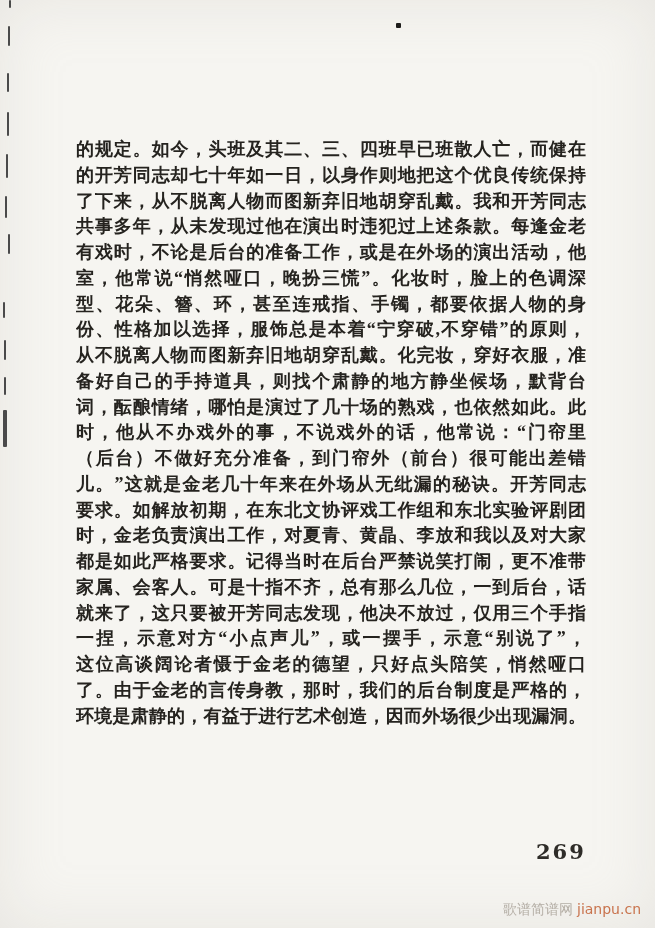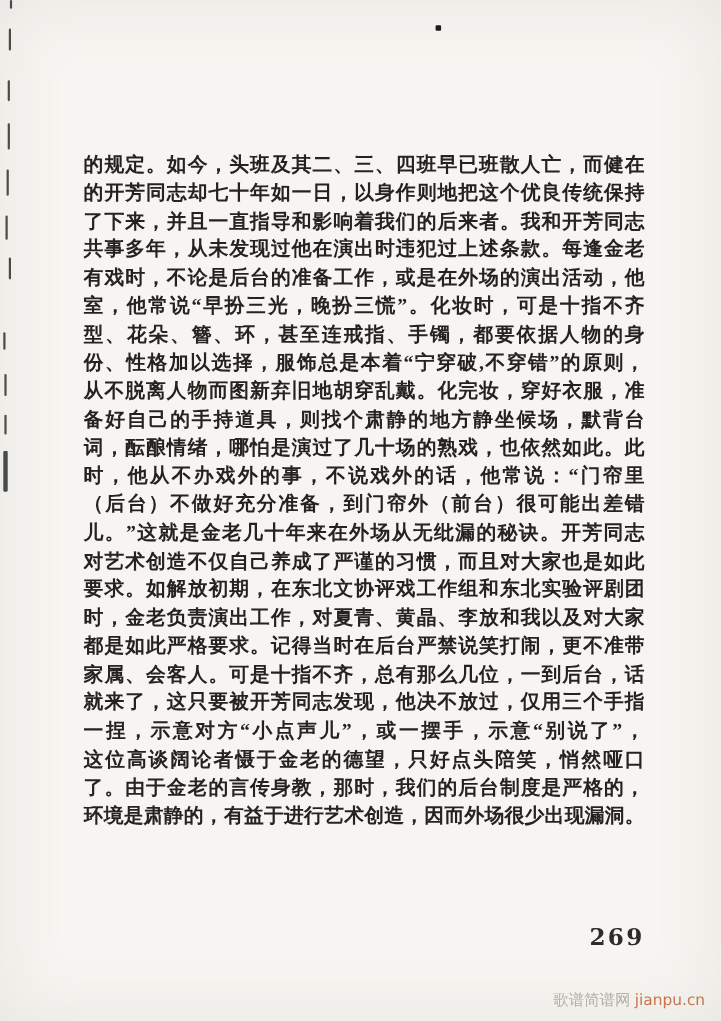--- a/index.html
+++ b/index.html
@@ -96,33 +96,32 @@
       <div class="edge-mark" style="left: 4px; top: 340px; width: 2px; height: 20px;"></div>
       <div class="edge-mark" style="left: 4px; top: 377px; width: 2px; height: 18px;"></div>
       <div class="edge-mark" style="left: 3px; top: 410px; width: 4px; height: 37px;"></div>
     </div>
 
   <div class="speck" id="speck" style="left: 396px; top: 23px; width: 5px; height: 5px;"></div>
 
   <div class="text-block" id="text-block">
       <div class="line">的规定。如今，头班及其二、三、四班早已班散人亡，而健在</div>
       <div class="line">的开芳同志却七十年如一日，以身作则地把这个优良传统保持</div>
-      <div class="line">了下来，并且一直指导和影响着我们的后来者。我和开芳同志</div>
+      <div class="line">了下来，从不脱离人物而图新弃旧地胡穿乱戴。我和开芳同志</div>
       <div class="line">共事多年，从未发现过他在演出时违犯过上述条款。每逢金老</div>
       <div class="line">有戏时，不论是后台的准备工作，或是在外场的演出活动，他</div>
-      <div class="line">室，他常说“早扮三光，晚扮三慌”。化妆时，可是十指不齐</div>
+      <div class="line">室，他常说“悄然哑口，晚扮三慌”。化妆时，脸上的色调深</div>
       <div class="line">型、花朵、簪、环，甚至连戒指、手镯，都要依据人物的身</div>
       <div class="line">份、性格加以选择，服饰总是本着“宁穿破,不穿错”的原则，</div>
       <div class="line">从不脱离人物而图新弃旧地胡穿乱戴。化完妆，穿好衣服，准</div>
       <div class="line">备好自己的手持道具，则找个肃静的地方静坐候场，默背台</div>
       <div class="line">词，酝酿情绪，哪怕是演过了几十场的熟戏，也依然如此。此</div>
       <div class="line">时，他从不办戏外的事，不说戏外的话，他常说：“门帘里</div>
       <div class="line">（后台）不做好充分准备，到门帘外（前台）很可能出差错</div>
       <div class="line">儿。”这就是金老几十年来在外场从无纰漏的秘诀。开芳同志</div>
-      <div class="line">对艺术创造不仅自己养成了严谨的习惯，而且对大家也是如此</div>
       <div class="line">要求。如解放初期，在东北文协评戏工作组和东北实验评剧团</div>
       <div class="line">时，金老负责演出工作，对夏青、黄晶、李放和我以及对大家</div>
       <div class="line">都是如此严格要求。记得当时在后台严禁说笑打闹，更不准带</div>
       <div class="line">家属、会客人。可是十指不齐，总有那么几位，一到后台，话</div>
       <div class="line">就来了，这只要被开芳同志发现，他决不放过，仅用三个手指</div>
       <div class="line">一捏，示意对方“小点声儿”，或一摆手，示意“别说了”，</div>
       <div class="line">这位高谈阔论者慑于金老的德望，只好点头陪笑，悄然哑口</div>
       <div class="line">了。由于金老的言传身教，那时，我们的后台制度是严格的，</div>
       <div class="line">环境是肃静的，有益于进行艺术创造，因而外场很少出现漏洞。</div>
     </div>

